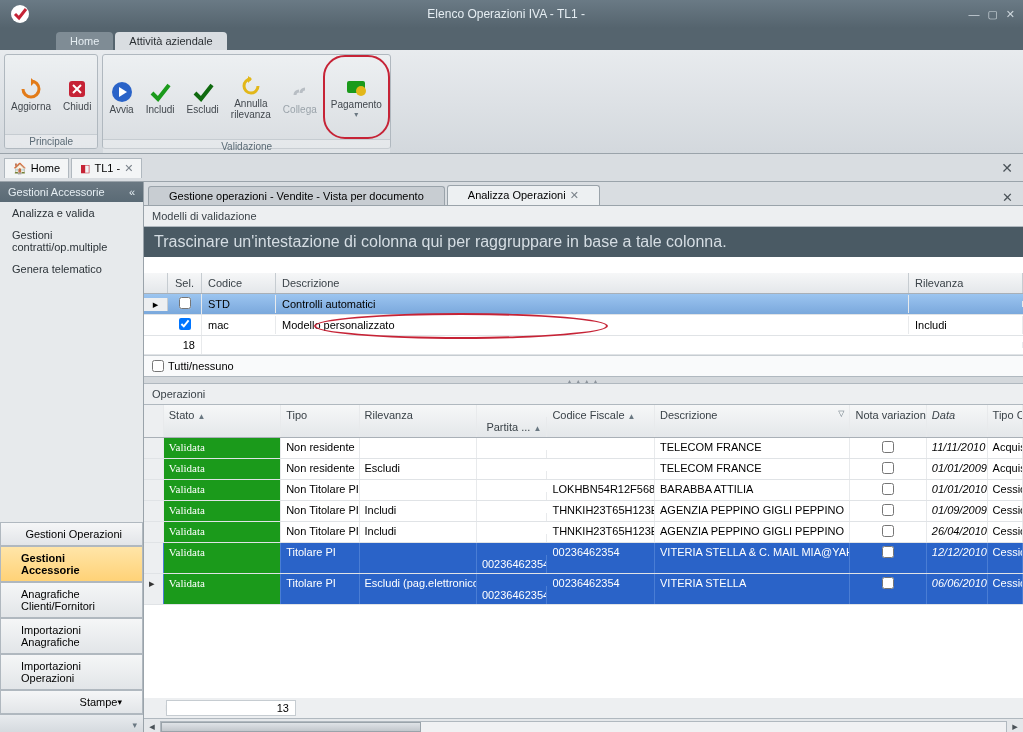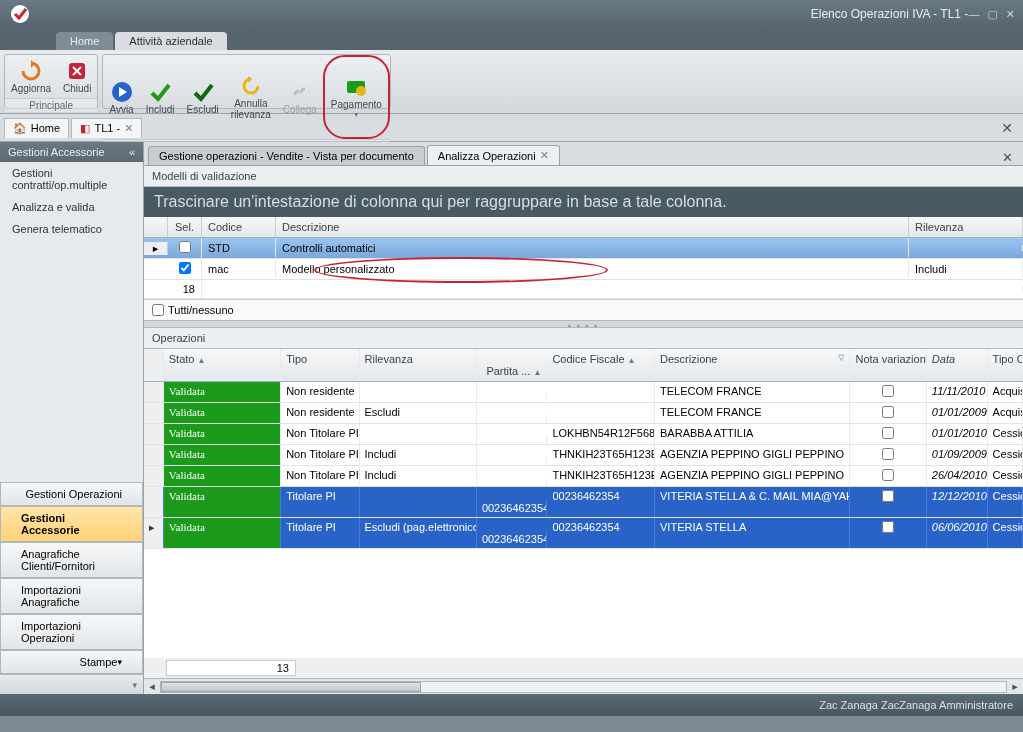--- a/index.html
+++ b/index.html
@@ -1,31 +1,31 @@
 <!DOCTYPE html>
 <html><head>
 <meta charset="utf-8">
 <style>
 * { box-sizing: border-box; margin: 0; padding: 0; font-family: "Segoe UI", Tahoma, sans-serif; }
 body { width: 1023px; height: 732px; background: #7a8993; overflow: hidden; font-size: 11px; }
 
 
 .titlebar { height: 28px; background: linear-gradient(#6a7a85,#55646e); display: flex; align-items: center; color: #e6eef3; }
 .titlebar .logo { width: 44px; height: 28px; display: flex; align-items: center; justify-content: center; }
-.titlebar .title { flex: 1; text-align: right; font-size: 12px; }
+.titlebar .title { flex: 1; text-align: center; font-size: 12px; }
 .titlebar .winctrl { display: flex; gap: 8px; padding-right: 8px; color: #cfd8de; }
 .winctrl span { cursor: pointer; }
 
 
 .tabstrip { height: 22px; background: #55646e; display: flex; align-items: flex-end; padding-left: 56px; }
 .tabstrip .tab { padding: 3px 14px; background: #7f8c95; color: #e6eef3; border-radius: 4px 4px 0 0; margin-right: 2px; font-size: 11px; cursor: pointer; }
 .tabstrip .tab.active { background: #d9dde1; color: #2a2f33; }
 
 
-.ribbon { height: 64px; background: linear-gradient(#e8ebee,#d3d8dd); border-bottom: 1px solid #9aa3aa; display: flex; padding: 2px; }
+.ribbon { height: 104px; background: linear-gradient(#e8ebee,#d3d8dd); border-bottom: 1px solid #9aa3aa; display: flex; padding: 2px; }
 .ribbon-group { border: 1px solid #b0b8bf; border-radius: 3px; margin: 2px; display: flex; flex-direction: column; background: linear-gradient(#edf0f2,#d9dde1); }
 .ribbon-group .items { flex: 1; display: flex; align-items: center; }
 .ribbon-group .caption { text-align: center; font-size: 10px; color: #5a6a75; padding: 1px 0; background: rgba(255,255,255,0.3); border-top: 1px solid #c6ccd1; }
 .ribbon-btn { display: flex; flex-direction: column; align-items: center; padding: 4px 6px; cursor: pointer; font-size: 10px; color: #42484e; }
 .ribbon-btn .ico { width: 24px; height: 24px; display: flex; align-items: center; justify-content: center; }
 .ribbon-btn.highlight { border: 2px solid #c62336; border-radius: 22px; padding: 18px 6px; }
 
 
 .doctabs { height: 28px; background: #d9dde1; border-bottom: 1px solid #9aa3aa; display: flex; align-items: center; padding: 0 4px; }
 .doctab { background: #f3f5f6; border: 1px solid #b0b8bf; border-bottom: none; padding: 3px 8px; margin-right: 2px; font-size: 11px; display: flex; align-items: center; gap: 4px; }
@@ -39,30 +39,30 @@
 .lp-items { flex: 1; }
 .lp-item { padding: 5px 12px; font-size: 11px; color: #2c3338; cursor: pointer; }
 .lp-bottom { }
 .lp-nav { border: 1px solid #b0b8bf; background: linear-gradient(#f5f6f7,#e2e5e8); padding: 5px 20px; font-size: 11px; cursor: pointer; display: flex; justify-content: flex-end; align-items: center; }
 .lp-nav.active { background: linear-gradient(#ffe5a8,#ffd277); font-weight: bold; }
 .lp-foot { height: 20px; background: linear-gradient(#e8ebee,#d3d8dd); border-top: 1px solid #b0b8bf; display: flex; justify-content: flex-end; align-items: center; padding-right: 6px; color: #6a7882; }
 
 
 .mainpanel { flex: 1; background: #d9dde1; display: flex; flex-direction: column; overflow: hidden; }
 .subtabs { height: 24px; display: flex; align-items: flex-end; padding: 2px 4px 0 4px; border-bottom: 1px solid #9aa3aa; }
-.subtab { padding: 3px 10px; border: 1px solid #9aa3aa; border-bottom: none; background: #c8cdd2; font-size: 11px; margin-right: 2px; border-radius: 3px 3px 0 0; cursor: pointer; display: flex; align-items: center; gap: 4px; }
+.subtab { padding: 3px 20px; border: 1px solid #9aa3aa; border-bottom: none; background: #c8cdd2; font-size: 11px; margin-right: 2px; border-radius: 3px 3px 0 0; cursor: pointer; display: flex; align-items: flex-start; gap: 4px; }
 .subtab.active { background: #edf0f2; }
 .mp-close { margin-left: auto; font-size: 13px; color: #4a5258; cursor: pointer; padding: 0 6px; }
 
 .section-title { padding: 4px 8px; font-size: 11px; color: #3a4248; background: #edeff1; border-bottom: 1px solid #b0b8bf; }
 .group-hint { background: #4a5a64; color: #d5dde3; font-size: 16px; padding: 6px 10px; }
 
 
 .grid { background: #fff; font-size: 11px; }
-.grid-header { display: flex; background: linear-gradient(#f6f7f8,#e4e7ea); border-bottom: 1px solid #a9b0b7; }
+.grid-header { display: flex; background: linear-gradient(#f6f7f8,#e4e7ea); border-bottom: 1px solid #a9b0b7; margin-top: 16px; }
 .gh { padding: 4px 6px; border-right: 1px solid #c6ccd1; color: #3a4248; }
 .grid-row { display: flex; border-bottom: 1px solid #e0e3e6; align-items: center; }
 .gc { padding: 3px 6px; border-right: 1px solid #e8eaec; overflow: hidden; white-space: nowrap; }
 .grid-row.sel { background: linear-gradient(#9cc5f0,#7aa8dc); }
 .grid-row .rowhdr { width: 24px; text-align: center; border-right: 1px solid #c6ccd1; background: #edeff1; }
 
 .col-sel { width: 34px; text-align: center; }
 .col-cod { width: 74px; }
 .col-desc { flex: 1; }
 .col-ril { width: 114px; }
@@ -230,22 +230,22 @@
 </div>
 
 <div class="workspace">
 
   <div class="leftpanel">
     <div class="lp-header">
       <span>Gestioni Accessorie</span>
       <span>«</span>
     </div>
     <div class="lp-items">
+      <div class="lp-item">Analizza e valida</div>
       <div class="lp-item">Gestioni contratti/op.multiple</div>
-      <div class="lp-item">Analizza e valida</div>
       <div class="lp-item">Genera telematico</div>
     </div>
     <div class="lp-bottom">
       <div class="lp-nav">
           <span>Gestioni Operazioni</span>
         </div>
       <div class="lp-nav active">
           <span>Gestioni Accessorie</span>
         </div>
       <div class="lp-nav">

